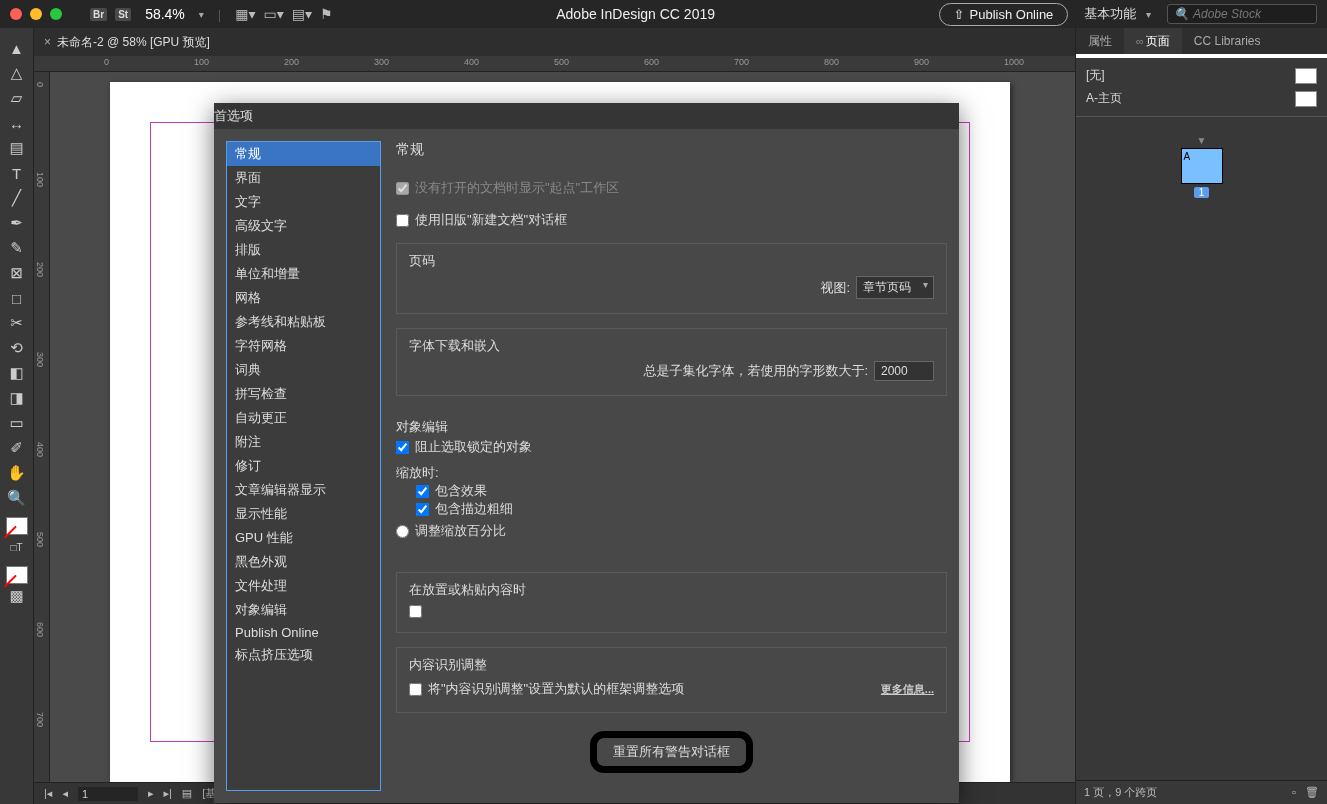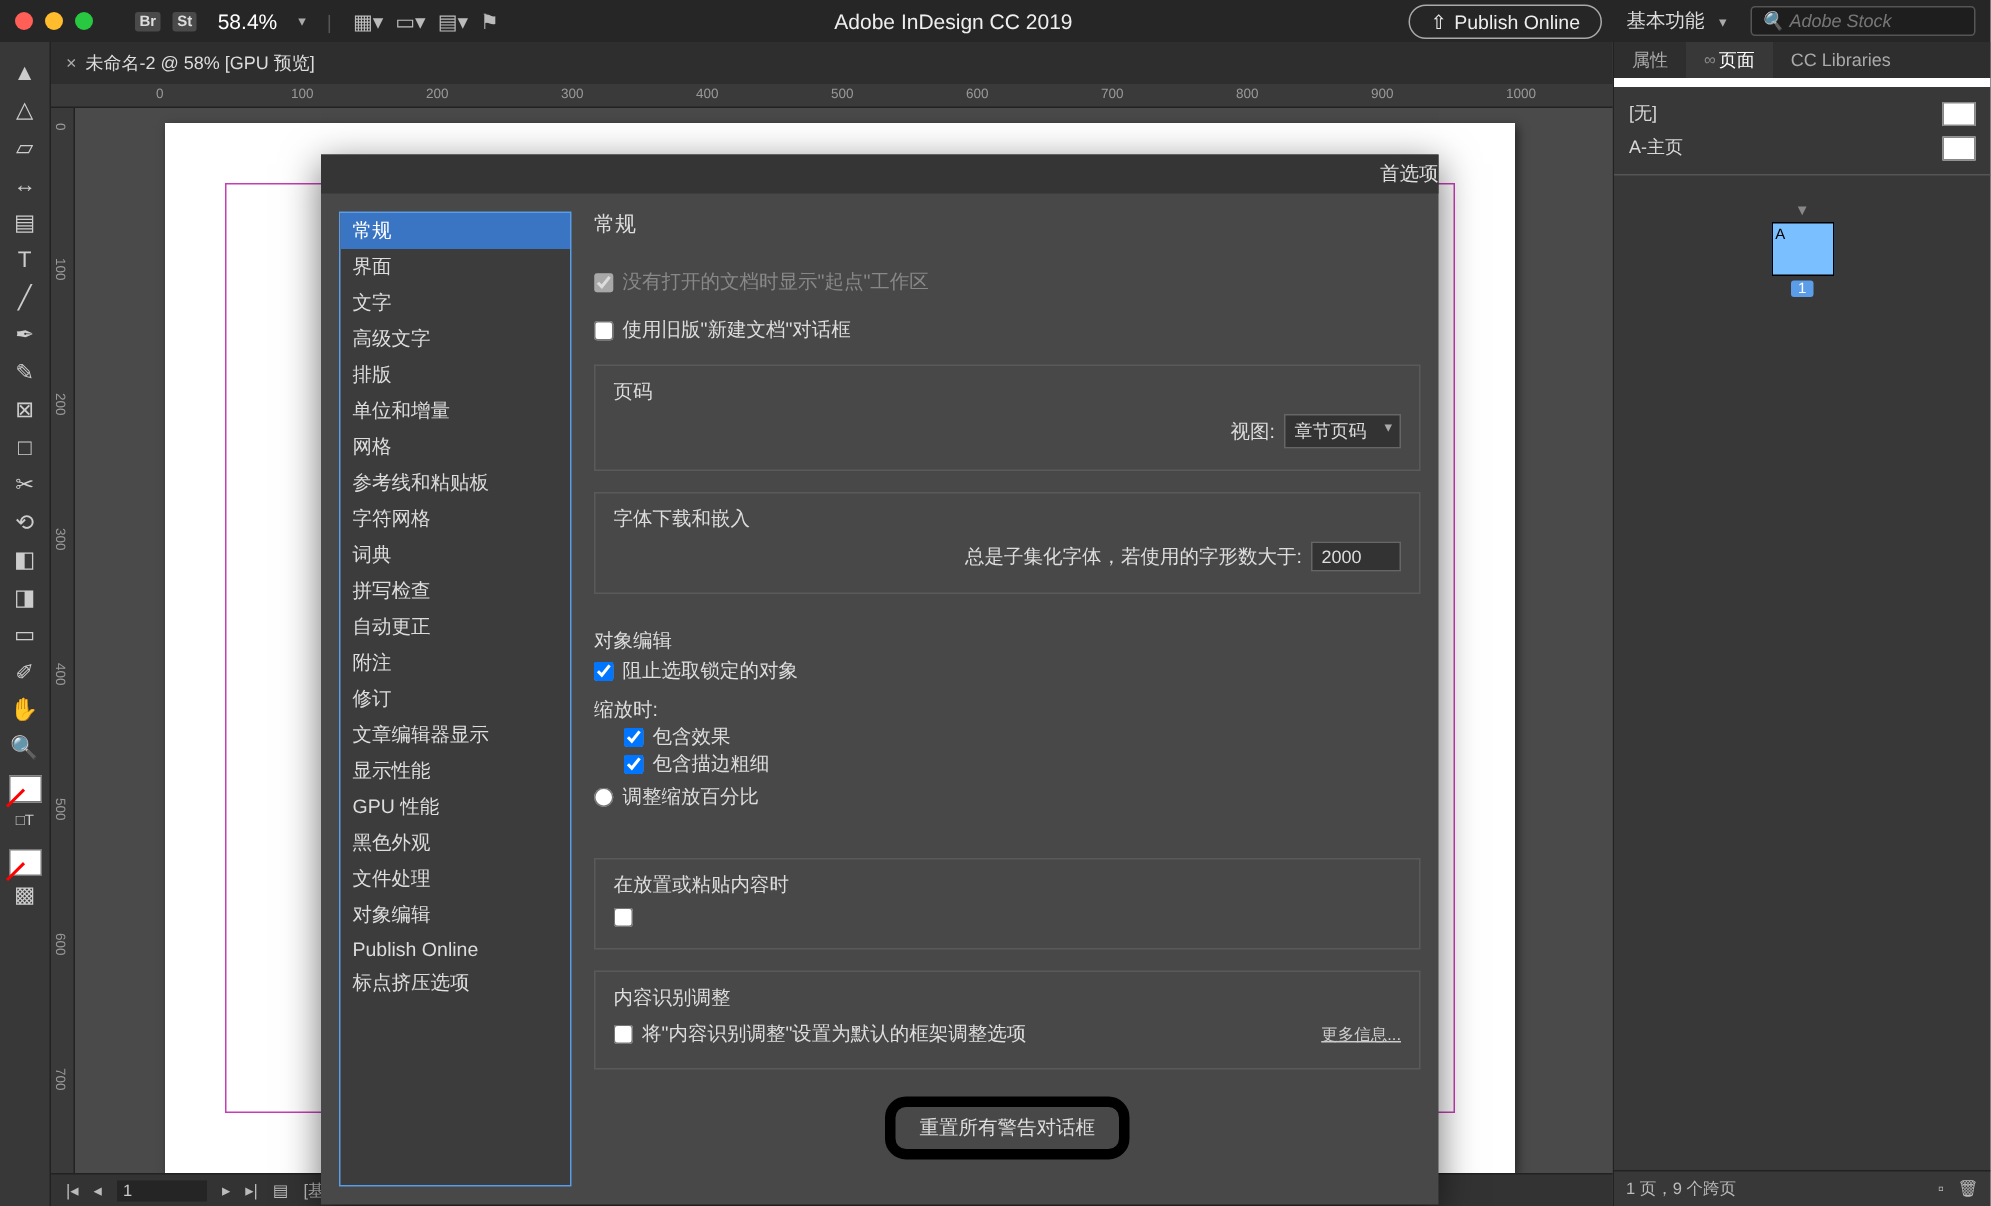--- a/index.html
+++ b/index.html
@@ -42,54 +42,54 @@
     .canvas { flex: 1; background: #4a4a4a; position: relative; overflow: hidden; }
     .page { position: absolute; left: 60px; top: 10px; width: 900px; height: 700px; background: #fff; box-shadow: 2px 2px 6px rgba(0,0,0,0.5); }
     .page-margin { position: absolute; inset: 40px; border: 1px solid #c53db5; }
     .status-bar { height: 22px; background: #333; border-top: 1px solid #222; display: flex; align-items: center; padding: 0 10px; gap: 10px; font-size: 11px; color: #bbb; }
     .sb-btn { color: #bbb; font-size: 11px; }
     .sb-input { background: #252525; border: none; color: #ccc; width: 60px; padding: 1px 4px; font-size: 11px; }
     .err-dot { width: 8px; height: 8px; background: #2ecc40; border-radius: 50%; display: inline-block; }
     
     
     .right-panels { width: 252px; background: #383838; border-left: 1px solid #222; display: flex; flex-direction: column; }
-    .panel-tabs { display: flex; background: #2e2e2e; height: 30px; align-items: center; border-bottom: 6px solid #ffffff; position: relative; }
+    .panel-tabs { display: flex; background: #2e2e2e; height: 30px; align-items: center; border-bottom: 4px solid #ffffff; position: relative; }
     .panel-tab { padding: 0 12px; color: #aaa; font-size: 12px; height: 100%; display: flex; align-items: center; }
     .panel-tab.active { background: #383838; color: #fff; }
     .link-icn { color: #888; font-size: 11px; margin-right: 2px; }
     .pages-panel { flex: 1; padding: 6px 0; font-size: 12px; }
     .master-row { display: flex; align-items: center; justify-content: space-between; padding: 3px 10px; }
     .master-thumb { width: 22px; height: 16px; background: #fff; border: 1px solid #888; }
     .page-thumb-area { display: flex; flex-direction: column; align-items: center; padding-top: 12px; }
     .page-arrow { color: #888; font-size: 10px; margin-bottom: 2px; }
     .page-thumb { width: 42px; height: 36px; background: #7abfff; border: 1px solid #000; color: #000; font-size: 10px; padding: 2px; }
     .page-num-badge { background: #5b9de8; color: #fff; padding: 0 5px; font-size: 10px; margin-top: 3px; border-radius: 2px; }
     .pages-footer { height: 24px; border-top: 1px solid #222; display: flex; align-items: center; padding: 0 8px; font-size: 11px; color: #bbb; justify-content: space-between; }
     
     
     .dialog { position: absolute; left: 180px; top: 75px; width: 745px; height: 700px; background: #484848; box-shadow: 0 6px 24px rgba(0,0,0,0.55); display: flex; flex-direction: column; }
-    .dialog-title { height: 26px; background: #353535; text-align: right; line-height: 26px; color: #ddd; font-size: 13px; }
+    .dialog-title { height: 26px; background: #353535; text-align: left; line-height: 26px; color: #ddd; font-size: 13px; }
     .dialog-body { flex: 1; display: flex; padding: 12px; gap: 15px; }
     .pref-list { width: 155px; border: 1px solid #5a9de8; background: #3c3c3c; overflow-y: auto; }
     .pref-item { padding: 3px 8px; font-size: 13px; color: #ddd; cursor: default; }
     .pref-item.selected { background: #3a75c4; color: #fff; }
     .pref-content { flex: 1; display: flex; flex-direction: column; gap: 14px; color: #ddd; }
     .pref-heading { font-size: 14px; color: #ddd; margin-bottom: 6px; }
     .cb-row { display: flex; align-items: center; gap: 6px; font-size: 13px; }
     .cb-row input[type=checkbox] { width: 13px; height: 13px; }
     .cb-row.disabled { color: #888; }
     .fieldset { border: 1px solid #5a5a5a; padding: 10px 12px 14px; position: relative; }
     .fieldset-legend { font-size: 13px; color: #ddd; position: relative; top: -2px; margin-bottom: 6px; display: inline; }
     .field-row { display: flex; align-items: center; gap: 6px; font-size: 13px; margin-top: 4px; margin-left: 48px; justify-content: flex-end;}
     .select-ctl { background: #333; border: 1px solid #666; padding: 2px 22px 2px 6px; color: #ddd; font-size: 12px; position: relative; }
     .select-ctl::after { content: '▾'; position: absolute; right: 5px; color: #aaa; font-size: 10px; }
     .num-input { background: #333; border: 1px solid #666; color: #ddd; padding: 2px 6px; width: 60px; font-size: 12px; }
     .radio-row { display: flex; align-items: center; gap: 6px; font-size: 13px; margin: 4px 0; }
     .sub-indent { margin-left: 20px; }
-    .more-link { font-size: 11px; color: #ccc; text-decoration: underline; float: right; }
+    .more-link { font-size: 11px; color: #ccc; text-decoration: underline; float: right; font-weight: bold; }
     .reset-btn { display: block; margin: 4px auto 0; padding: 5px 16px; background: transparent; border: 7px solid #000000; border-radius: 14px; color: #ddd; font-size: 13px; }
   </style>
 </head>
 <body>
 
 <div class="menubar">
   <div class="win-btn red"></div>
   <div class="win-btn yellow"></div>
   <div class="win-btn green"></div>
   <span style="width:12px"></span>

